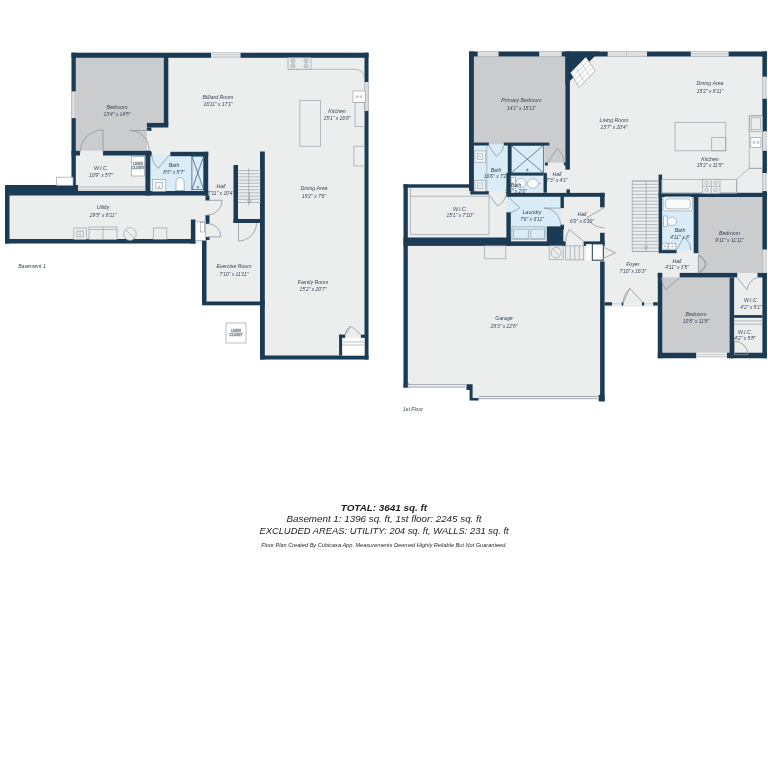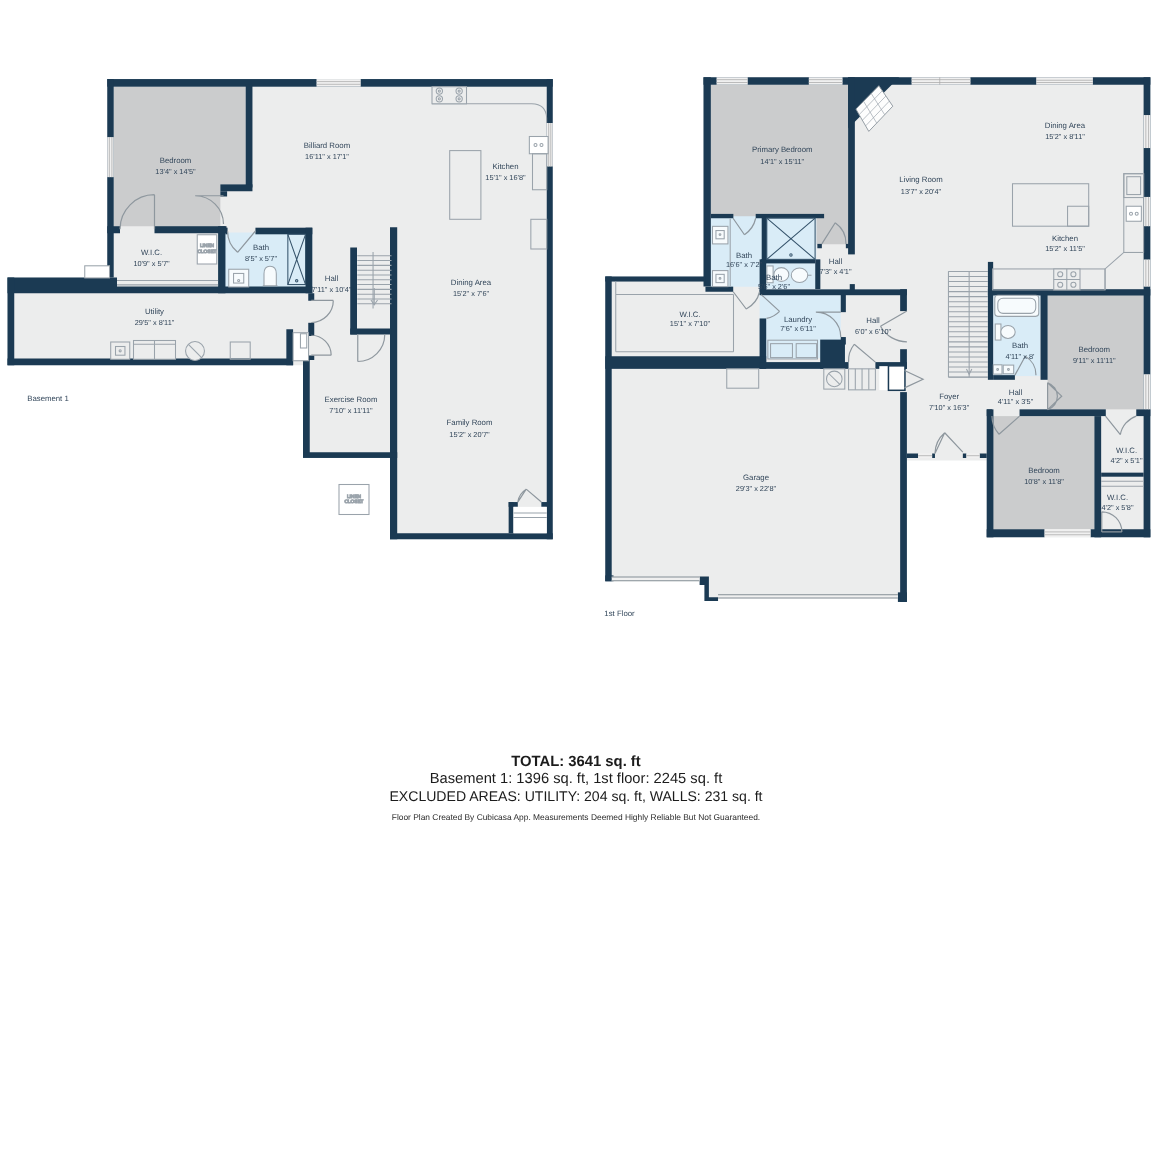--- a/index.html
+++ b/index.html
@@ -1,16 +1,16 @@
 <!DOCTYPE html>
 <html><head>
 <meta charset="utf-8">
 <style>
 html,body{margin:0;padding:0;background:#ffffff;}
-.wrap{width:768px;height:658px;position:relative;font-family:"Liberation Sans",sans-serif;}
+.wrap{width:768px;height:658px;position:relative;font-family:"Liberation Sans",sans-serif;font-style:italic;}
 text{font-family:"Liberation Sans",sans-serif;}
 .rn{font-size:5.2px;fill:#32465a;}
 .rd{font-size:4.9px;fill:#32465a;}
 .tc{font-size:3.2px;fill:#4a545c;}
 </style>
 </head>
 <body>
 <div class="wrap">
 <svg width="768" height="768" viewBox="0 0 768 768">
 

